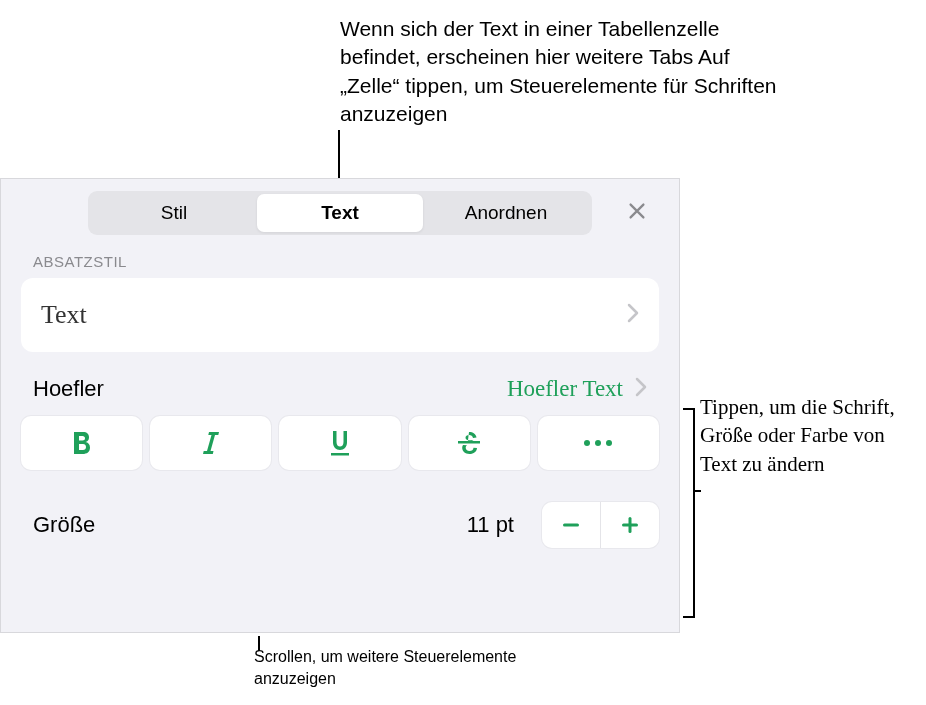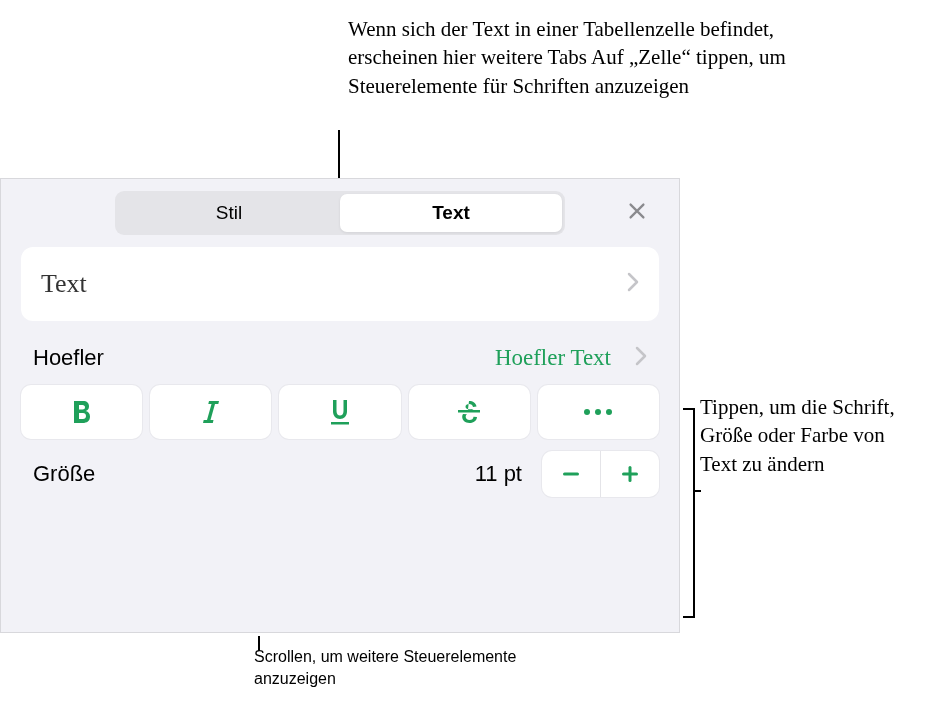--- a/index.html
+++ b/index.html
@@ -12,26 +12,25 @@
       font-family: -apple-system, BlinkMacSystemFont, "Helvetica Neue", Arial, sans-serif;
       background: #fff;
       width: 926px;
       height: 705px;
       position: relative;
     }
     
     .callout-top {
       position: absolute;
       top: 15px;
-      left: 348px;
+      left: 340px;
       font-size: 21px;
       line-height: 1.35;
       color: #000;
       max-width: 440px;
-      font-family: Liberation Serif, serif;
     }
     
     .callout-top-line {
       position: absolute;
       top: 130px;
       left: 338px;
       width: 2px;
       height: 55px;
       background: #000;
     }
@@ -103,21 +102,21 @@
       padding: 12px 20px;
       position: relative;
     }
     
     .segmented {
       display: flex;
       background: #e4e4e8;
       border-radius: 9px;
       padding: 3px;
       margin: 0 auto;
-      width: 450px;
+      width: 504px;
     }
     
     .segment {
       flex: 1;
       text-align: center;
       padding: 8px 0;
       font-size: 19px;
       color: #000;
       border-radius: 7px;
       cursor: pointer;
@@ -181,21 +180,21 @@
     }
     
     .font-label {
       font-size: 22px;
       color: #000;
     }
     
     .font-value-wrap {
       display: flex;
       align-items: center;
-      gap: 24px;
+      gap: 12px;
     }
     
     .font-value {
       font-family: "Hoefler Text", Georgia, serif;
       font-size: 23px;
       color: #1fa05a;
     }
     
     .style-buttons {
       display: flex;
@@ -216,32 +215,32 @@
     }
     
     .style-btn svg {
       fill: #1fa05a;
     }
     
     .size-row {
       display: flex;
       align-items: center;
       justify-content: space-between;
-      padding: 12px 20px 0 32px;
+      padding: 32px 20px 0 32px;
     }
     
     .size-label {
       font-size: 22px;
       color: #000;
     }
     
     .size-controls {
       display: flex;
       align-items: center;
-      gap: 0;
+      gap: 8px;
       justify-content: space-between;
     }
     
     .size-value {
       font-size: 22px;
       color: #000;
       margin-right: 20px;
     }
     
     .stepper {
@@ -278,28 +277,30 @@
 
 <div class="callout-bottom">Scrollen, um weitere Steuerelemente anzuzeigen</div>
 <div class="callout-bottom-line"></div>
 
 <div class="panel">
 
   <div class="tabs-row">
     <div class="segmented">
       <div class="segment">Stil</div>
       <div class="segment active">Text</div>
+      <div class="segment">Anordnen</div>
     </div>
     <div class="close-btn">
       <svg viewBox="0 0 24 24">
         <path d="M5 5 L19 19 M19 5 L5 19" stroke="#8a8a8e" stroke-width="2.5" stroke-linecap="round" fill="none"></path>
       </svg>
     </div>
   </div>
 
+  <div class="section-label">ABSATZSTIL</div>
 
   <div class="list-row">
     <span class="paragraph-style-text">Text</span>
     <span class="chevron">
       <svg width="12" height="20" viewBox="0 0 12 20">
         <path d="M2 2 L10 10 L2 18" stroke="#c5c5c9" stroke-width="2.5" stroke-linecap="round" stroke-linejoin="round" fill="none"></path>
       </svg>
     </span>
   </div>
 

